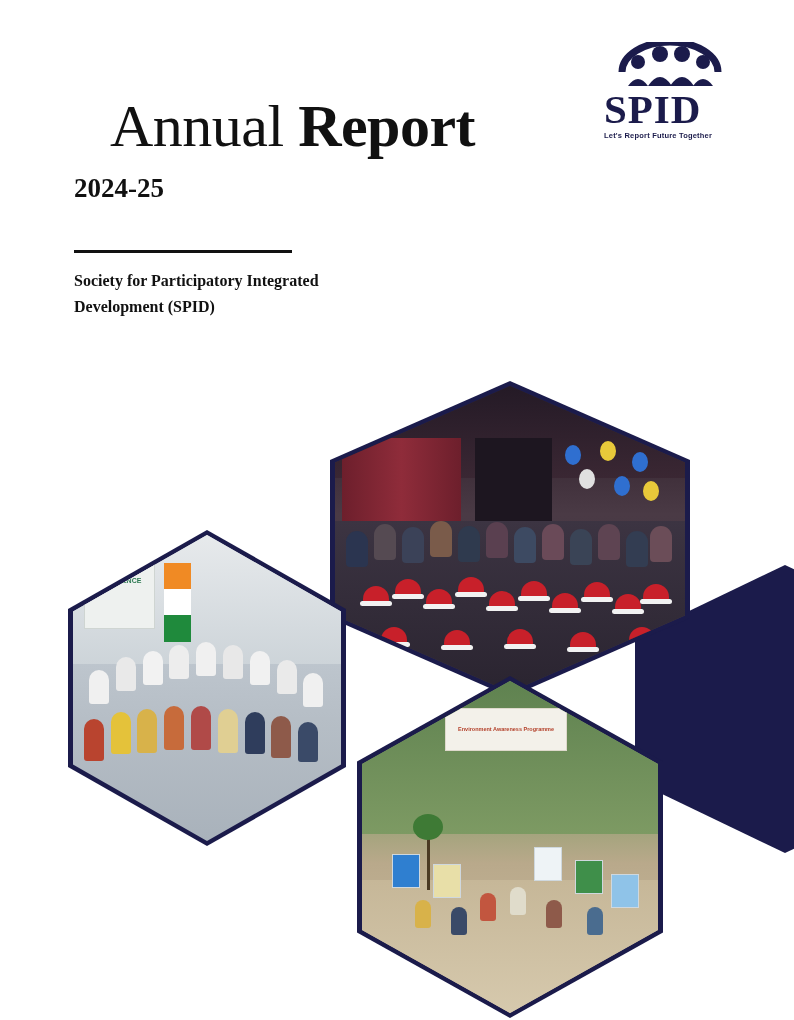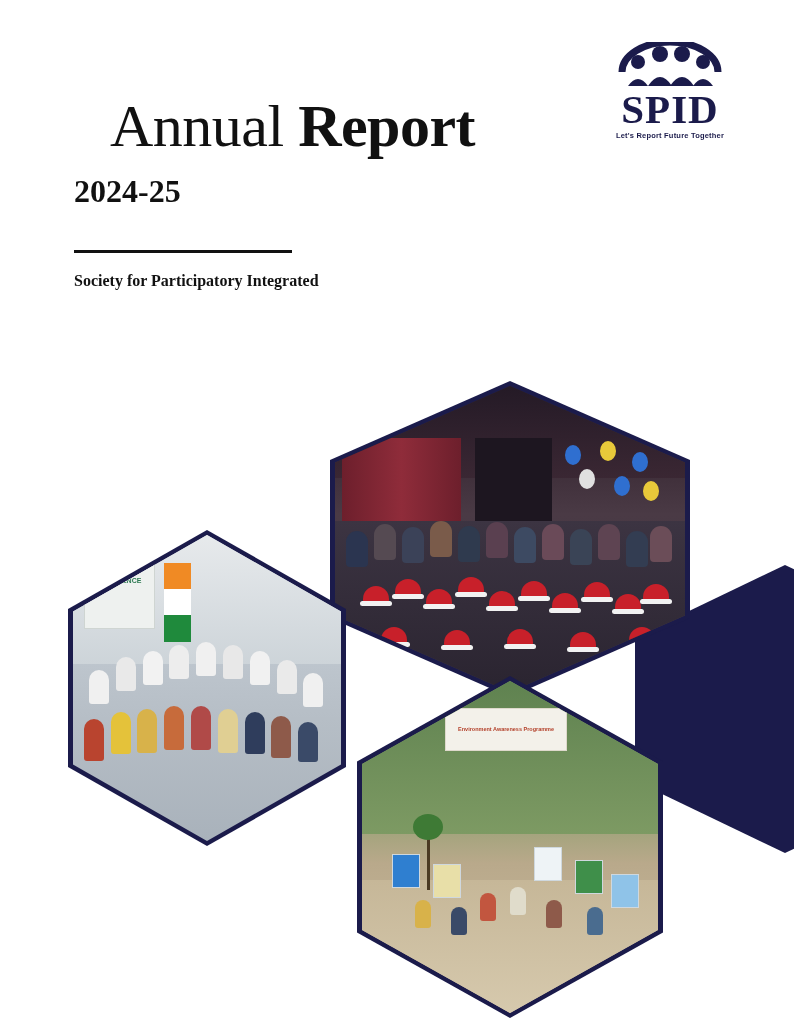--- a/index.html
+++ b/index.html
@@ -23,21 +23,21 @@
     overflow: hidden;
   }
 
   
   .logo {
     position: absolute;
     top: 42px;
     left: 604px;
     width: 132px;
     height: 110px;
-    text-align: center;
+    text-align: left;
   }
   .logo-mark {
     width: 124px;
     height: 46px;
     margin: 0 auto;
     position: relative;
   }
   .logo-text {
     font-family: "Liberation Serif", serif;
     font-weight: bold;
@@ -71,21 +71,21 @@
   .title .thin {
     font-weight: normal;
     margin-left: 36px;
   }
   .subtitle-year {
     position: absolute;
     left: 74px;
     top: 173px;
     font-family: "Liberation Serif", serif;
     font-weight: bold;
-    font-size: 32px;
+    font-size: 27px;
     color: #111111;
     letter-spacing: 0px;
   }
   .rule {
     position: absolute;
     left: 74px;
     top: 250px;
     width: 218px;
     height: 3px;
     background: #111111;
@@ -212,20 +212,21 @@
     <span class="thin">Annual</span>
     <span>Report</span>
   </div>
 
   <div class="subtitle-year">2024-25</div>
 
   <div class="rule"></div>
 
   <div class="org-name">
     <div>Society for Participatory Integrated</div>
+    <div>Development (SPID)</div>
   </div>
 
   <div class="collage">
 
     <div class="hex hex-frame" id="hex-right"></div>
 
     <div class="hex hex-frame" id="hex-top">
       <div class="hex-inner">
         <div class="ph p1">
           <div class="wall"></div>

